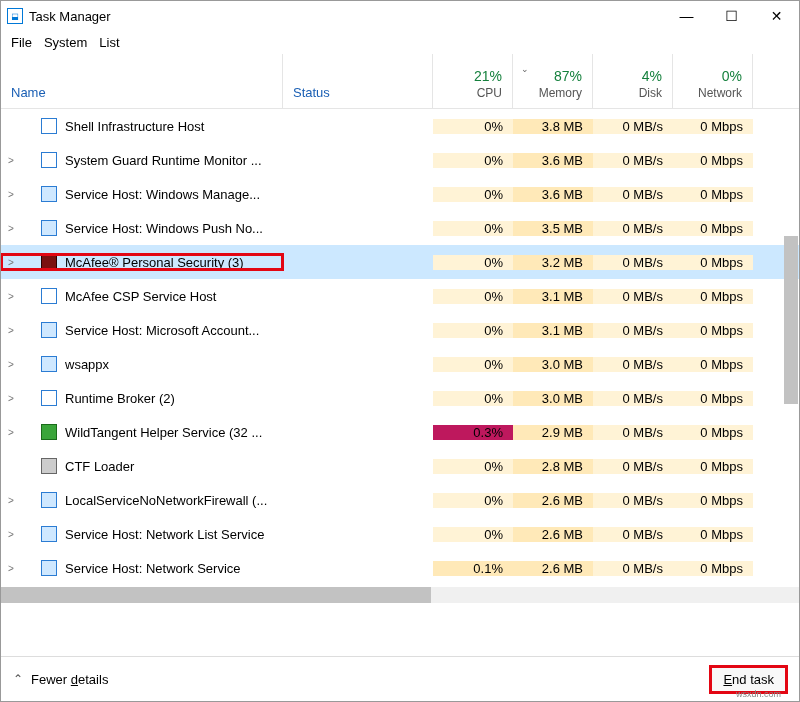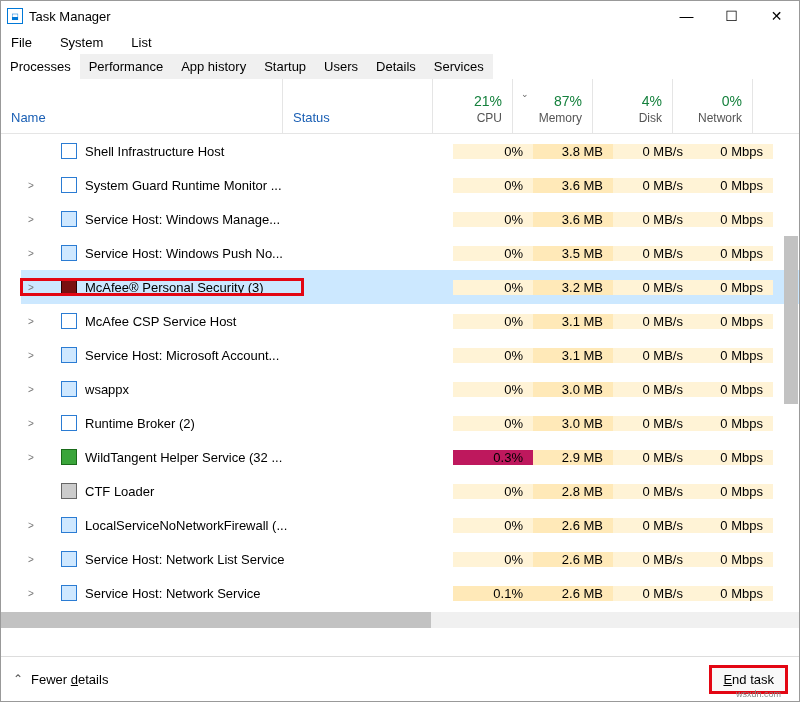--- a/index.html
+++ b/index.html
@@ -3,35 +3,35 @@
   <meta charset="utf-8">
   <style>
     * { margin: 0; padding: 0; box-sizing: border-box; font-family: "Segoe UI", Tahoma, sans-serif; }
     body { width: 800px; height: 702px; background: #fff; overflow: hidden; font-size: 13px; }
     .window { width: 800px; height: 702px; border: 1px solid #999; display: flex; flex-direction: column; position: relative; }
     .titlebar { display: flex; align-items: center; height: 30px; padding-left: 6px; }
     .app-icon { width: 16px; height: 16px; border: 1px solid #0078d7; display: inline-flex; align-items: center; justify-content: center; margin-right: 6px; font-size: 8px; color: #0078d7; }
     .title-text { font-size: 13px; flex: 1; }
     .win-btns { display: flex; }
     .win-btn { width: 45px; height: 30px; display: flex; align-items: center; justify-content: center; font-size: 14px; }
-    .menubar { display: flex; gap: 28px; padding: 4px 10px; font-size: 13px; }
+    .menubar { display: flex; gap: 12px; padding: 4px 10px; font-size: 13px; }
     .menubar span { cursor: default; }
     .tabs { display: flex; font-size: 13px; }
     .tab { padding: 5px 9px; background: #f0f0f0; cursor: default; }
     .tab.active { background: #fff; }
     .table-area { flex: 1; overflow: hidden; position: relative; }
     .thead { display: flex; height: 55px; border-bottom: 1px solid #e5e5e5; font-size: 13px; color: #1a5fb4; }
     .col-name { width: 282px; display: flex; align-items: flex-end; padding: 0 0 8px 10px; border-right: 1px solid #e5e5e5; }
     .col-status { width: 150px; display: flex; align-items: flex-end; padding: 0 0 8px 10px; border-right: 1px solid #e5e5e5; }
     .col-num { width: 80px; display: flex; flex-direction: column; align-items: flex-end; justify-content: flex-end; padding: 0 10px 8px 0; border-right: 1px solid #e5e5e5; position: relative; }
     .col-num .pct { color: #15803d; font-size: 14px; }
     .col-num .lbl { color: #555; font-size: 12px; margin-top: 2px; }
     .sort-ind { position: absolute; left: 8px; top: 10px; font-size: 9px; color: #666; }
     .rows { overflow-y: auto; height: 478px; }
-    .row { display: flex; height: 34px; align-items: center; font-size: 13px; margin-left: 20px; }
+    .row { display: flex; height: 34px; align-items: center; font-size: 13px; }
     .row.selected { background: #cce8ff; }
     .cell-name { width: 282px; display: flex; align-items: center; overflow: hidden; white-space: nowrap; }
     .expand { width: 20px; text-align: center; color: #777; font-size: 10px; }
     .proc-icon { width: 16px; height: 16px; margin-right: 8px; display: inline-block; }
     .cell-status { width: 150px; }
     .cell-num { width: 80px; text-align: right; padding-right: 10px; }
     .hl1 { background: #fff3d6; }
     .hl2 { background: #ffe9b8; }
     .hl3 { background: #be185d; }
     .hscroll { height: 16px; background: #f0f0f0; display: flex; }
@@ -60,29 +60,20 @@
       <div class="win-btn">✕</div>
     </div>
   </div>
 
   <div class="menubar">
     <span>File</span>
     <span>System</span>
     <span>List</span>
   </div>
 
-  <div class="tabs">
-    <div class="tab active">Processes</div>
-    <div class="tab">Performance</div>
-    <div class="tab">App history</div>
-    <div class="tab">Startup</div>
-    <div class="tab">Users</div>
-    <div class="tab">Details</div>
-    <div class="tab">Services</div>
-  </div>
 
   <div class="table-area">
     <div class="thead">
       <div class="col-name">Name</div>
       <div class="col-status">Status</div>
       <div class="col-num">
         <span class="pct">21%</span>
         <span class="lbl">CPU</span>
       </div>
       <div class="col-num">

